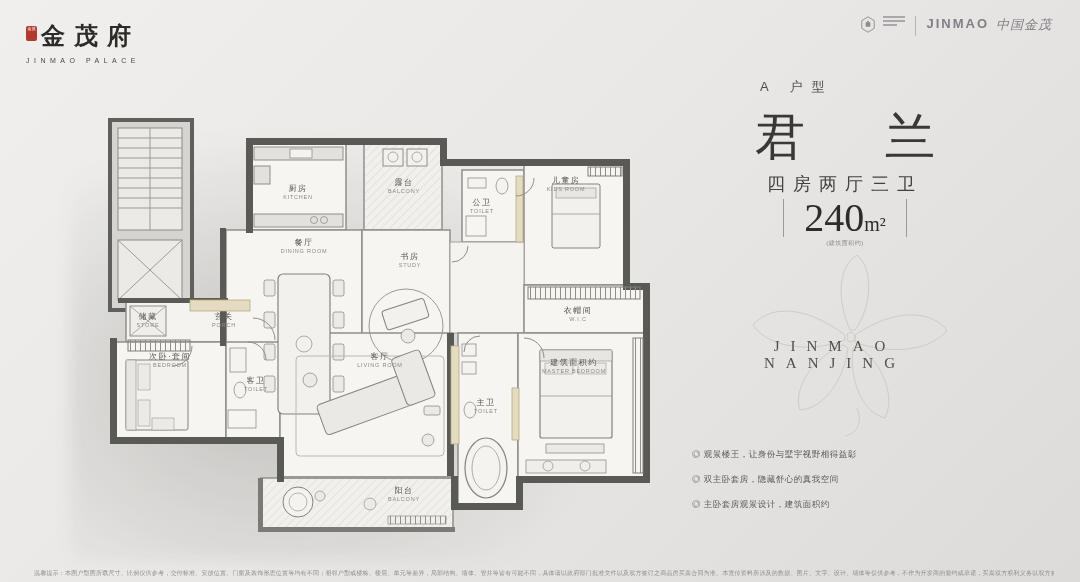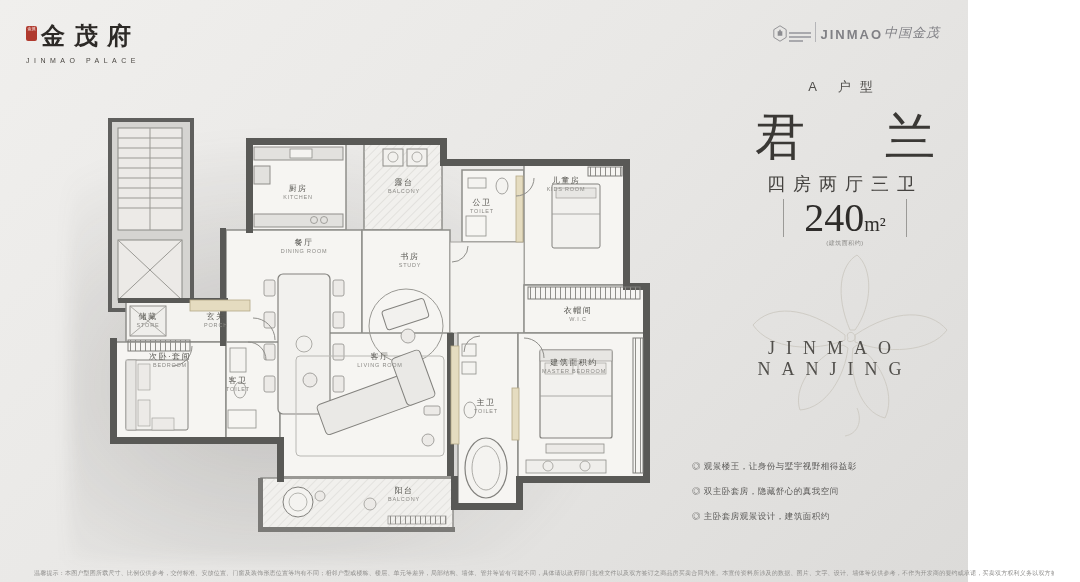--- a/index.html
+++ b/index.html
@@ -1,56 +1,56 @@
 <!DOCTYPE html>
 <html><head>
 <meta charset="utf-8">
 <style>
   html,body{margin:0;padding:0;}
   body{width:1080px;height:582px;overflow:hidden;font-family:"Liberation Sans",sans-serif;}
-  #stage{position:relative;width:968px;height:582px;
+  #stage{position:relative;width:1080px;height:582px;
     background:linear-gradient(135deg,#f0efed 0%,#e9e8e6 45%,#e2e1df 75%,#dcdbd9 100%);}
   
   .brand{position:absolute;left:26px;top:20px;}
   .brand-row{display:flex;align-items:flex-start;}
   .seal{width:11px;height:14px;background:#b03a2e;border-radius:2px;margin:6px 4px 0 0;
     color:#fff;font-size:4px;line-height:1.1;text-align:center;padding-top:1px;}
   .brand-name{font-family:"Liberation Serif","DejaVu Serif",serif;font-size:24px;font-weight:bold;
     color:#2d2a27;letter-spacing:9px;}
   .brand-sub{font-size:7px;letter-spacing:4.5px;color:#4a4742;margin-top:5px;}
-  .partner{position:absolute;right:28px;top:22px;display:flex;align-items:flex-end;gap:1px;color:#85858a;}
+  .partner{position:absolute;right:28px;top:16px;display:flex;align-items:flex-start;gap:7px;color:#85858a;}
   .crest{width:16px;height:17px;}
   .marks{display:flex;flex-direction:column;gap:2px;}
   .marks i{display:block;width:22px;height:2px;background:#a9a9ad;}
   .marks i:last-child{width:14px;}
   .vdiv{width:1px;height:20px;background:#b5b5b8;margin:0 3px;}
   .jinmao-en{font-size:13px;font-weight:bold;letter-spacing:2px;color:#808085;}
   .jinmao-cn{font-family:"Liberation Serif","DejaVu Serif",serif;font-style:italic;font-size:13px;
     font-weight:normal;color:#808085;letter-spacing:1px;}
   
-  .unit-type{position:absolute;left:760px;top:78px;width:170px;text-align:center;
+  .unit-type{position:absolute;left:760px;top:78px;width:170px;text-align:left;
     font-size:13px;letter-spacing:9px;color:#4f4d4a;}
   .unit-name{position:absolute;left:755px;top:104px;width:180px;display:flex;justify-content:space-between;
     font-family:"Liberation Serif","DejaVu Serif",serif;font-size:50px;color:#3a3835;}
   .unit-layout{position:absolute;left:745px;top:172px;width:200px;text-align:center;
     font-size:18px;letter-spacing:8px;color:#44423f;font-family:Liberation Sans, sans-serif;}
   .unit-area{position:absolute;left:745px;top:198px;width:200px;text-align:center;}
   .area-line{display:flex;align-items:center;justify-content:center;gap:20px;}
   .bar{width:1px;height:38px;background:#9b9a97;display:inline-block;}
   .area-num{font-family:"Liberation Serif","DejaVu Serif",serif;font-size:40px;color:#2e2c2a;line-height:1;}
   .area-unit{font-family:"Liberation Serif","DejaVu Serif",serif;font-size:20px;color:#2e2c2a;}
   .area-note{font-size:6px;color:#8b8a87;margin-top:1px;letter-spacing:0.5px;}
   
   .orchid{position:absolute;left:745px;top:250px;}
   .wm-text{position:absolute;left:705px;top:338px;width:260px;text-align:center;
-    font-family:"Liberation Serif","DejaVu Serif",serif;font-size:18px;letter-spacing:11px;color:#514f4b;}
+    font-family:"Liberation Serif","DejaVu Serif",serif;font-size:15px;letter-spacing:11px;color:#514f4b;}
   
   .features{position:absolute;top:449px;font-size:8.5px;color:#5a5957;letter-spacing:0.5px;}
   .features .item{margin-bottom:13px;white-space:nowrap;}
-  .col1{left:692px;margin-top:12px;}
+  .col1{left:692px;}
   .col2{left:845px;}
   
   .disclaimer{position:absolute;left:34px;top:569px;width:1020px;font-size:6px;color:#8f8e8c;
     white-space:nowrap;overflow:hidden;letter-spacing:0.2px;}
   
   .plan-shadow{position:absolute;left:70px;top:120px;width:560px;height:440px;
     background:radial-gradient(ellipse at 35% 60%,rgba(60,58,55,0.22),rgba(60,58,55,0) 68%);
     filter:blur(8px);}
   .plan{position:absolute;left:88px;top:88px;width:570px;height:470px;}
   .room{position:absolute;transform:translate(-50%,-50%);text-align:center;white-space:nowrap;pointer-events:none;}
@@ -334,29 +334,29 @@
         <span class="en">KIDS ROOM</span>
       </div>
     <div class="room" style="left:490px;top:226px">
         <span class="zh">衣帽间</span>
         <span class="en">W.I.C</span>
       </div>
     <div class="room" style="left:60px;top:232px">
         <span class="zh">储藏</span>
         <span class="en">STORE</span>
       </div>
-    <div class="room" style="left:128px;top:232px">
+    <div class="room" style="left:136px;top:232px">
         <span class="zh">玄关</span>
         <span class="en">PORCH</span>
       </div>
     <div class="room" style="left:82px;top:272px">
         <span class="zh">次卧·套间</span>
         <span class="en">BEDROOM</span>
       </div>
-    <div class="room" style="left:150px;top:296px">
+    <div class="room" style="left:168px;top:296px">
         <span class="zh">客卫</span>
         <span class="en">TOILET</span>
       </div>
     <div class="room" style="left:292px;top:272px">
         <span class="zh">客厅</span>
         <span class="en">LIVING ROOM</span>
       </div>
     <div class="room" style="left:398px;top:318px">
         <span class="zh">主卫</span>
         <span class="en">TOILET</span>

